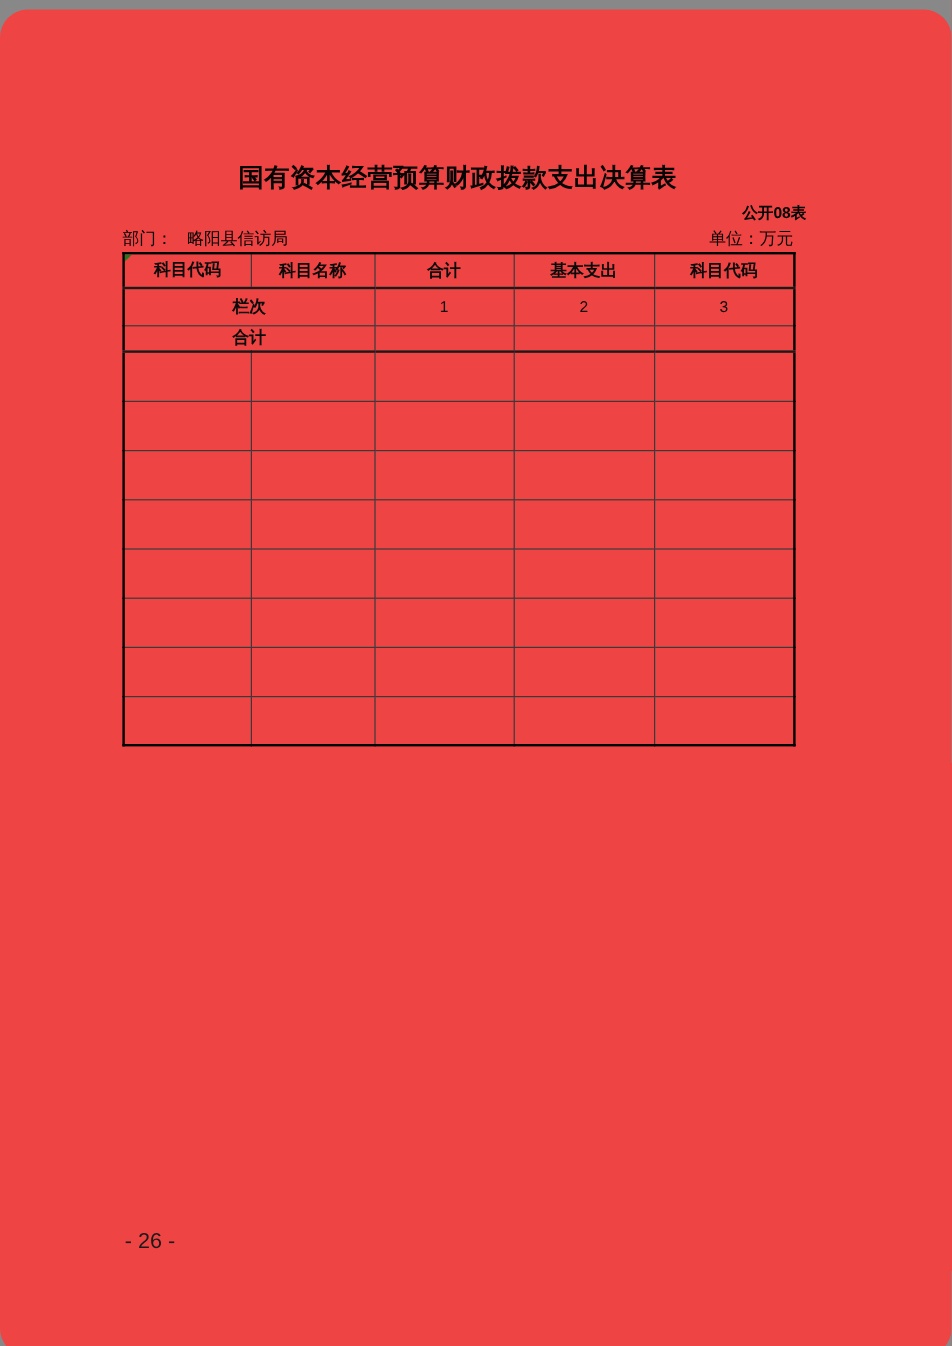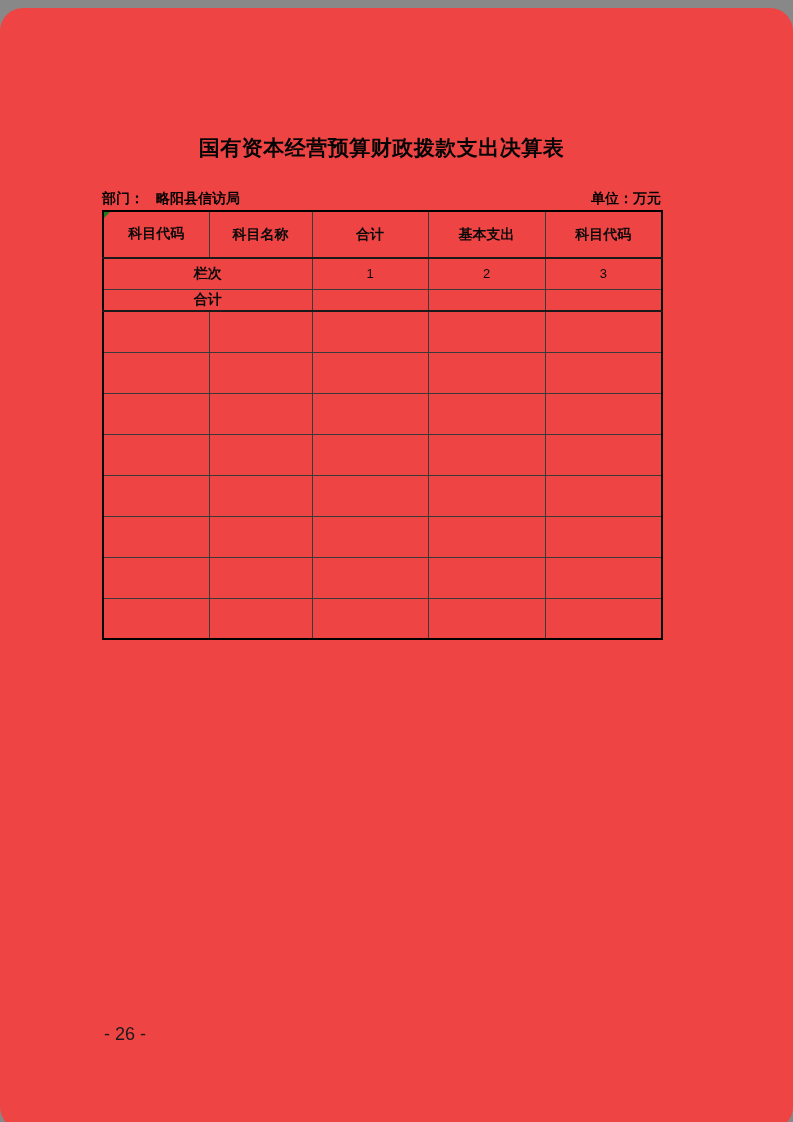--- a/index.html
+++ b/index.html
@@ -36,21 +36,21 @@
     font-weight: bold;
   }
   .meta-row {
     position: absolute;
     top: 182px;
     left: 102px;
     width: 559px;
     display: flex;
     justify-content: space-between;
     font-size: 14px;
-    font-weight: bold;
+    font-weight: normal;
     gap: 44px;
   }
   .dept-value { margin-left: 12px; }
   table.budget {
     position: absolute;
     top: 202px;
     left: 102px;
     width: 559px;
     border-collapse: collapse;
     table-layout: fixed;
@@ -60,21 +60,21 @@
     border: 1px solid #3a3a3a;
     text-align: center;
     vertical-align: middle;
     font-size: 14px;
     font-weight: bold;
     color: #0a0a0a;
     overflow: hidden;
   }
   td.thickL { border-left: 2px solid #000; }
   tr.r1 { height: 28px; }
-  tr.r2 { height: 47px; }
+  tr.r2 { height: 29px; }
   tr.r2 td { border-bottom: 2px solid #1a1a1a; }
   tr.r3 { height: 31px; }
   tr.r3 td.num { font-weight: normal; font-size: 13px; }
   tr.r4 { height: 22px; }
   tr.r4 td { border-bottom: 2px solid #1a1a1a; }
   tr.empty-row { height: 41px; }
   td.cell-code {
     vertical-align: bottom;
     padding-bottom: 2px;
     position: relative;
@@ -105,20 +105,21 @@
     color: #1a1a1a;
   }
 </style>
 </head>
 <body>
 
 <div class="page">
 
   <div class="title">国有资本经营预算财政拨款支出决算表</div>
 
+  <div class="form-label">公开08表</div>
 
   <div class="meta-row">
     <div>
       <span>部门：</span><span class="dept-value">略阳县信访局</span>
     </div>
     <div>单位：万元</div>
   </div>
 
   <table class="budget">
     <colgroup>

